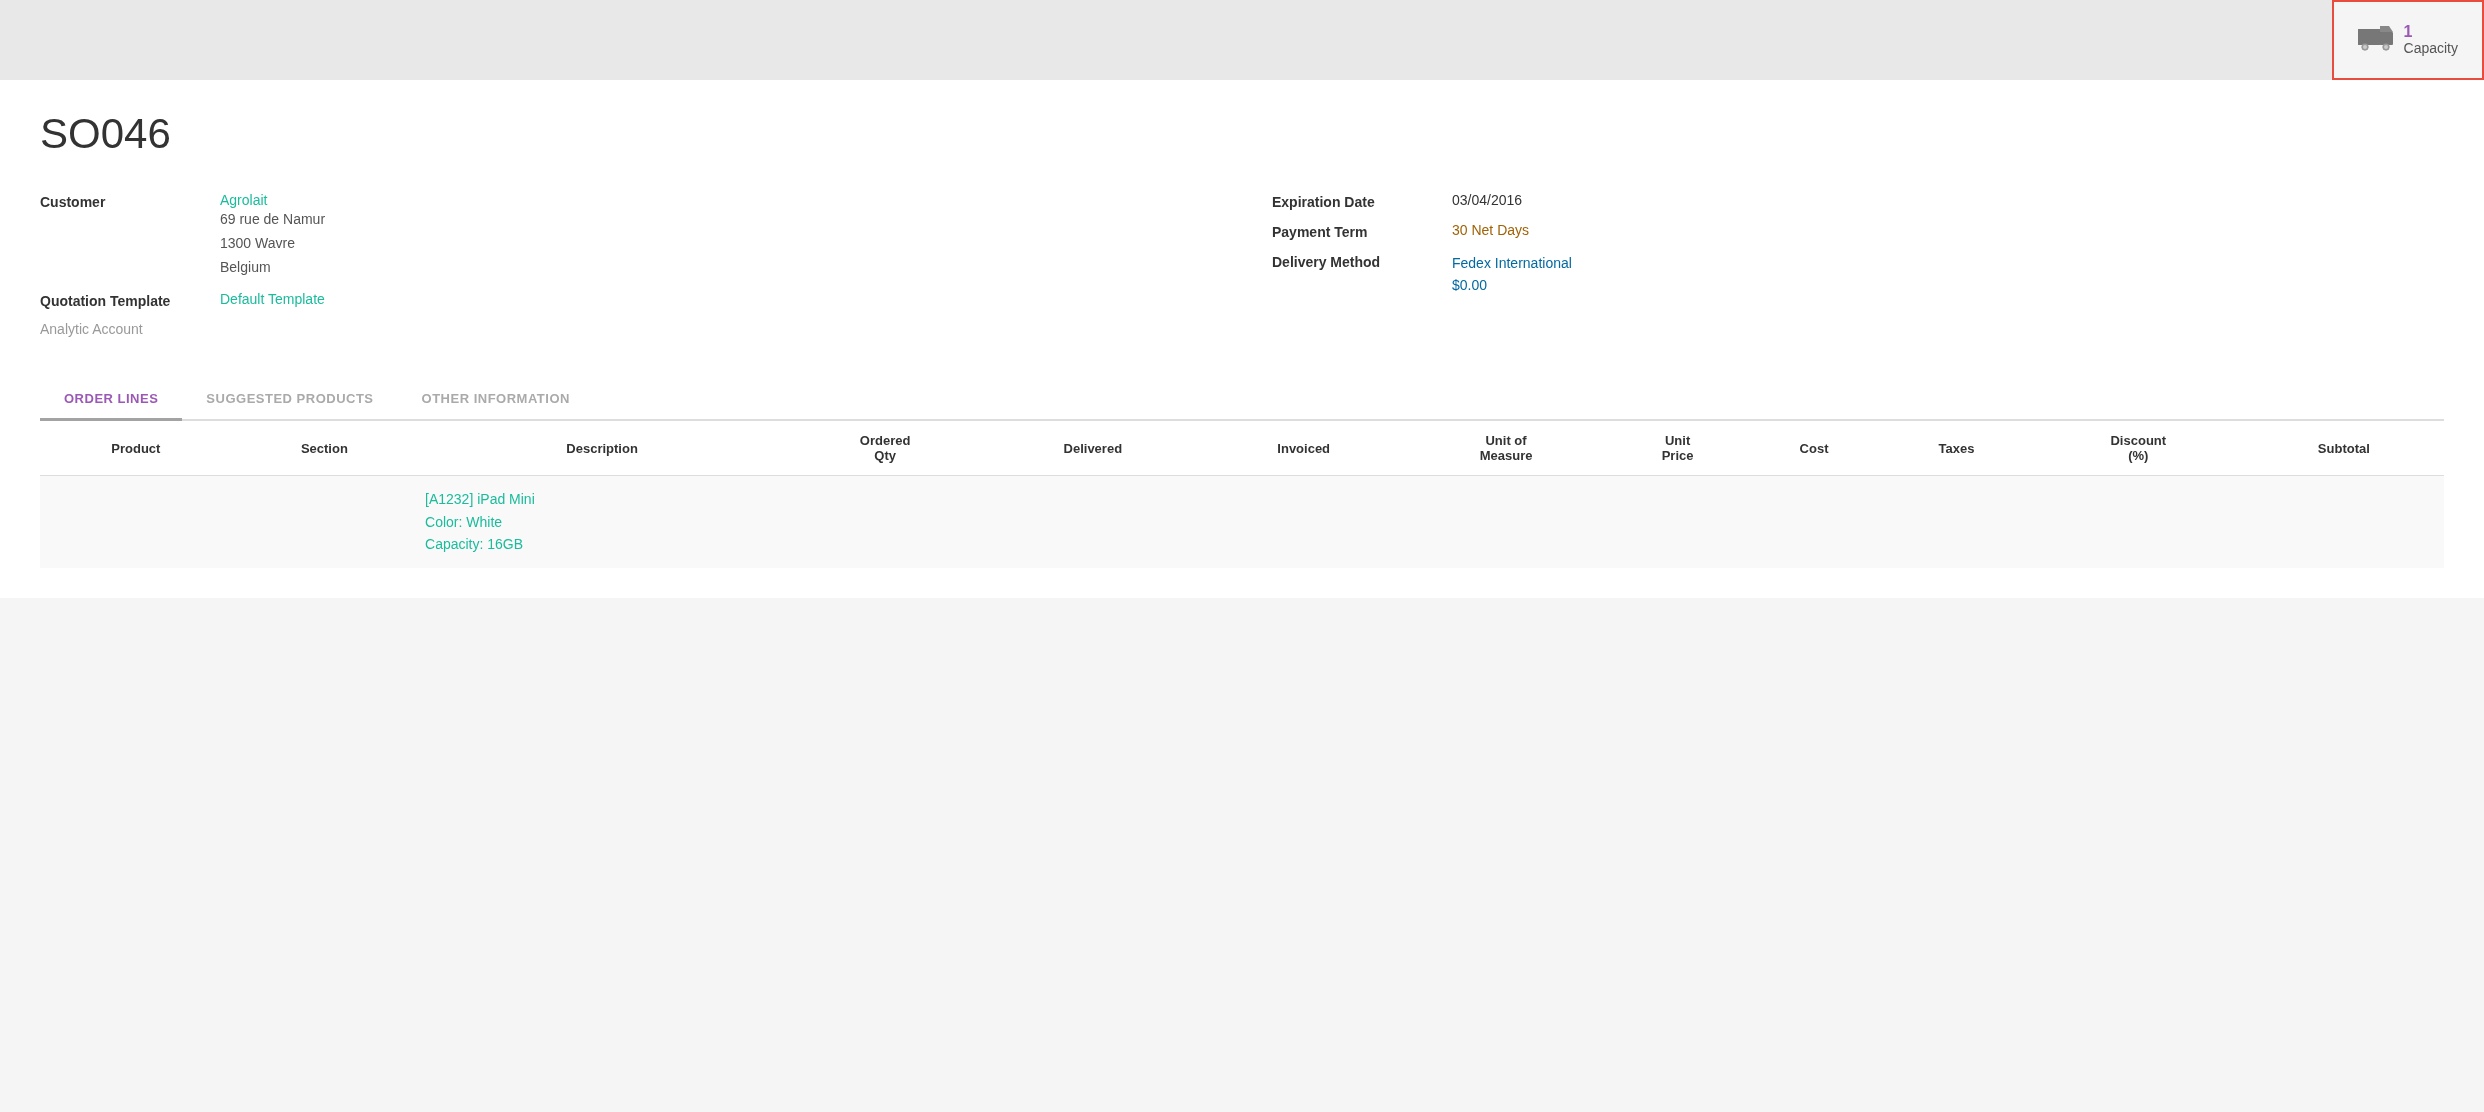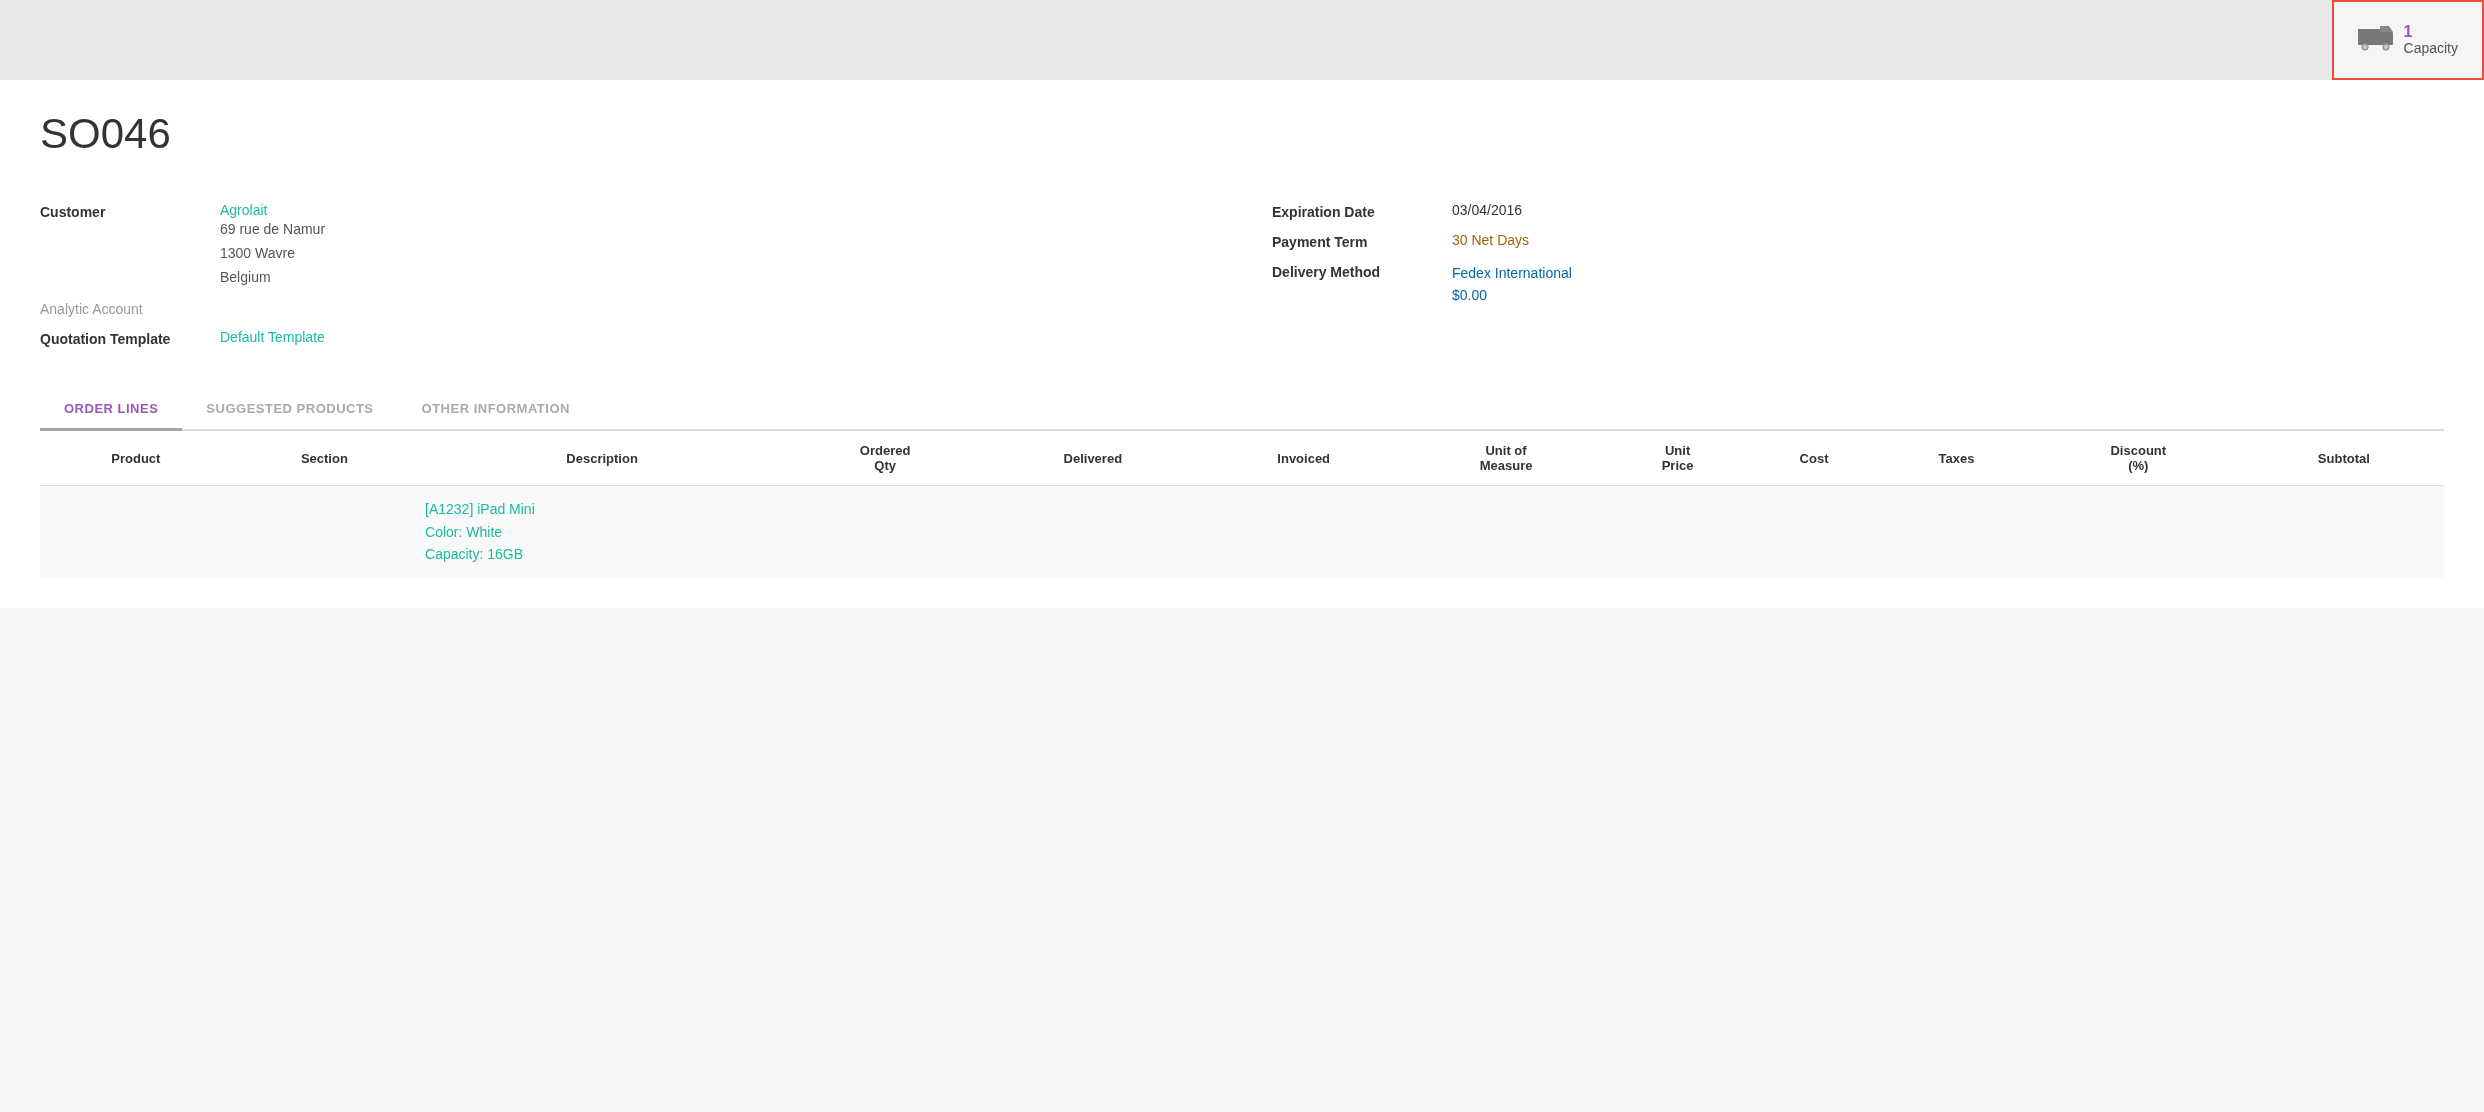--- a/index.html
+++ b/index.html
@@ -51,21 +51,21 @@
 
     .main-content {
       background: #fff;
       padding: 30px 40px;
     }
 
     .page-title {
       font-size: 42px;
       font-weight: 300;
       color: #333;
-      margin-bottom: 44px;
+      margin-bottom: 34px;
     }
 
     .form-section {
       display: flex;
       gap: 60px;
       margin-bottom: 30px;
     }
 
     .form-left {
       flex: 1;
@@ -216,26 +216,26 @@
           <div class="field-value-link">Agrolait</div>
           <div class="customer-details">
             <div>69 rue de Namur</div>
             <div>1300 Wavre</div>
             <div>Belgium</div>
           </div>
         </div>
       </div>
 
       <div class="field-row">
-        <span class="field-label-light">Analytic Account</span>
-      </div>
-
-      <div class="field-row">
         <span class="field-label">Quotation Template</span>
         <span class="field-value-link">Default Template</span>
+      </div>
+
+      <div class="field-row">
+        <span class="field-label-light">Analytic Account</span>
       </div>
     </div>
 
     <div class="form-right">
       <div class="field-row">
         <span class="field-label">Expiration Date</span>
         <span class="field-value">03/04/2016</span>
       </div>
 
       <div class="field-row">

